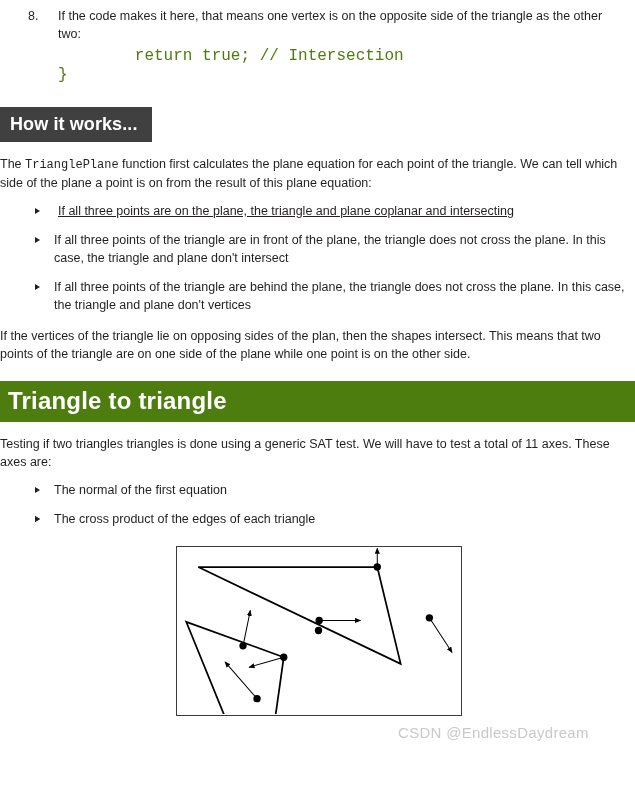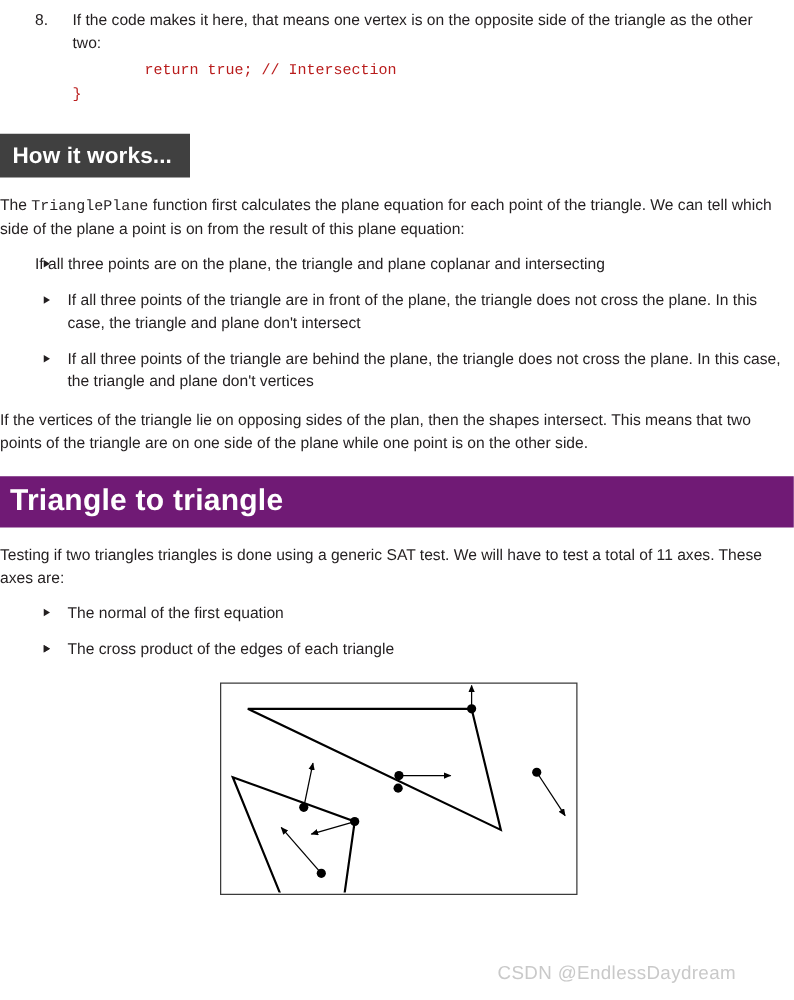--- a/index.html
+++ b/index.html
@@ -42,23 +42,23 @@
     top: 8px;
     font-size: 12.5px;
     line-height: 17.5px;
   }
 
   
   .code-block {
     margin: 4px 0 0 0;
     padding: 0 0 0 58px;
     font-family: "Liberation Mono", "DejaVu Sans Mono", monospace;
-    font-size: 12px;
+    font-size: 16px;
     line-height: 19px;
-    color: #b91c1c;
+    color: #4d7c0f;
     white-space: pre;
   }
   .code-block .brace {
     padding-left: 0px;
   }
 
   
   .gray-heading {
     display: inline-block;
     background: #404040;
@@ -102,26 +102,27 @@
     position: absolute;
     left: 35px;
     top: 6px;
     width: 0;
     height: 0;
     border-left: 5px solid #231f20;
     border-top: 3.5px solid transparent;
     border-bottom: 3.5px solid transparent;
   }
   ul.bullets.indent-extra li:first-child {
-    padding-left: 28px;
+    padding-left: 58px;
+    text-decoration: underline;
   }
 
   
   .black-banner {
-    background: #701a75;
+    background: #4d7c0f;
     color: #ffffff;
     font-weight: bold;
     font-size: 24px;
     line-height: 24px;
     padding: 8px 0 9px 8px;
     margin: 18px 0 0 0;
     width: 635px;
     box-sizing: border-box;
     letter-spacing: 0.2px;
   }
@@ -143,21 +144,21 @@
     background: #ffffff;
   }
   .figure-box svg {
     display: block;
   }
 
   
   .watermark {
     position: absolute;
     left: 398px;
-    top: 770px;
+    top: 724px;
     font-size: 15px;
     line-height: 18px;
     color: #c9c9c9;
     font-family: "Liberation Sans", sans-serif;
     letter-spacing: 0.3px;
     white-space: nowrap;
   }
 
   b.sat { font-weight: normal; }
 </style>

